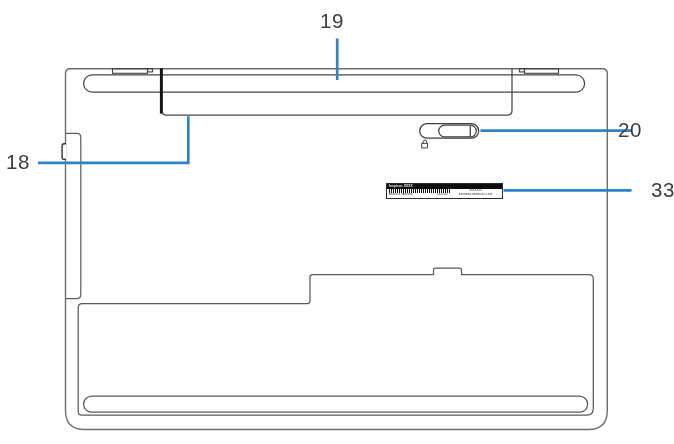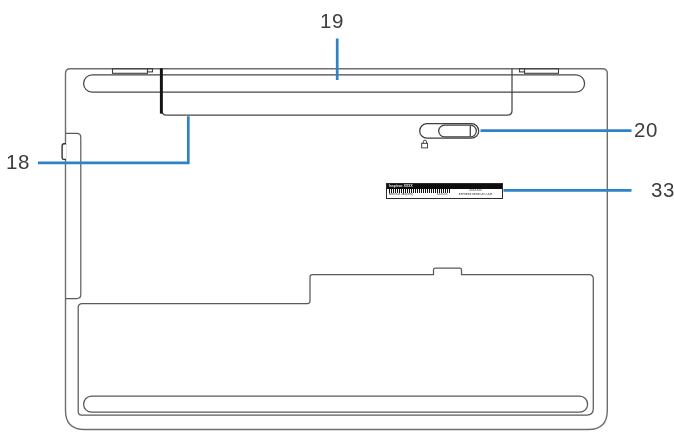--- a/index.html
+++ b/index.html
@@ -96,21 +96,21 @@
     <g stroke="#2e82c5" stroke-width="2.7">
       <path d="M337.2,38.5 V80"></path>
       <path d="M38,162.9 H188.3 V116.3" fill="none"></path>
       <path d="M480.5,130.6 H631.5"></path>
       <path d="M503.5,190.3 H631.5"></path>
     </g>
   </svg>
 
   <div class="callout-num" style="left:320px;top:11px;">19</div>
   <div class="callout-num" style="left:6px;top:152px;text-align:right;">18</div>
-  <div class="callout-num" style="left:618px;top:120px;margin-left:16px;">20</div>
+  <div class="callout-num" style="left:618px;top:120px;">20</div>
   <div class="callout-num" style="left:651px;top:180px;">33</div>
 
   <div id="svc-label">
     <div class="bar">Inspiron XXXX</div>
     <div class="grid">
       <div class="barcode"></div>
       <div class="tiny mid">XXXXXXX</div>
       <div class="tiny tagrow">
         <span>SERVICE TAG(S/N)</span>
         <span>XXXXXX</span>

